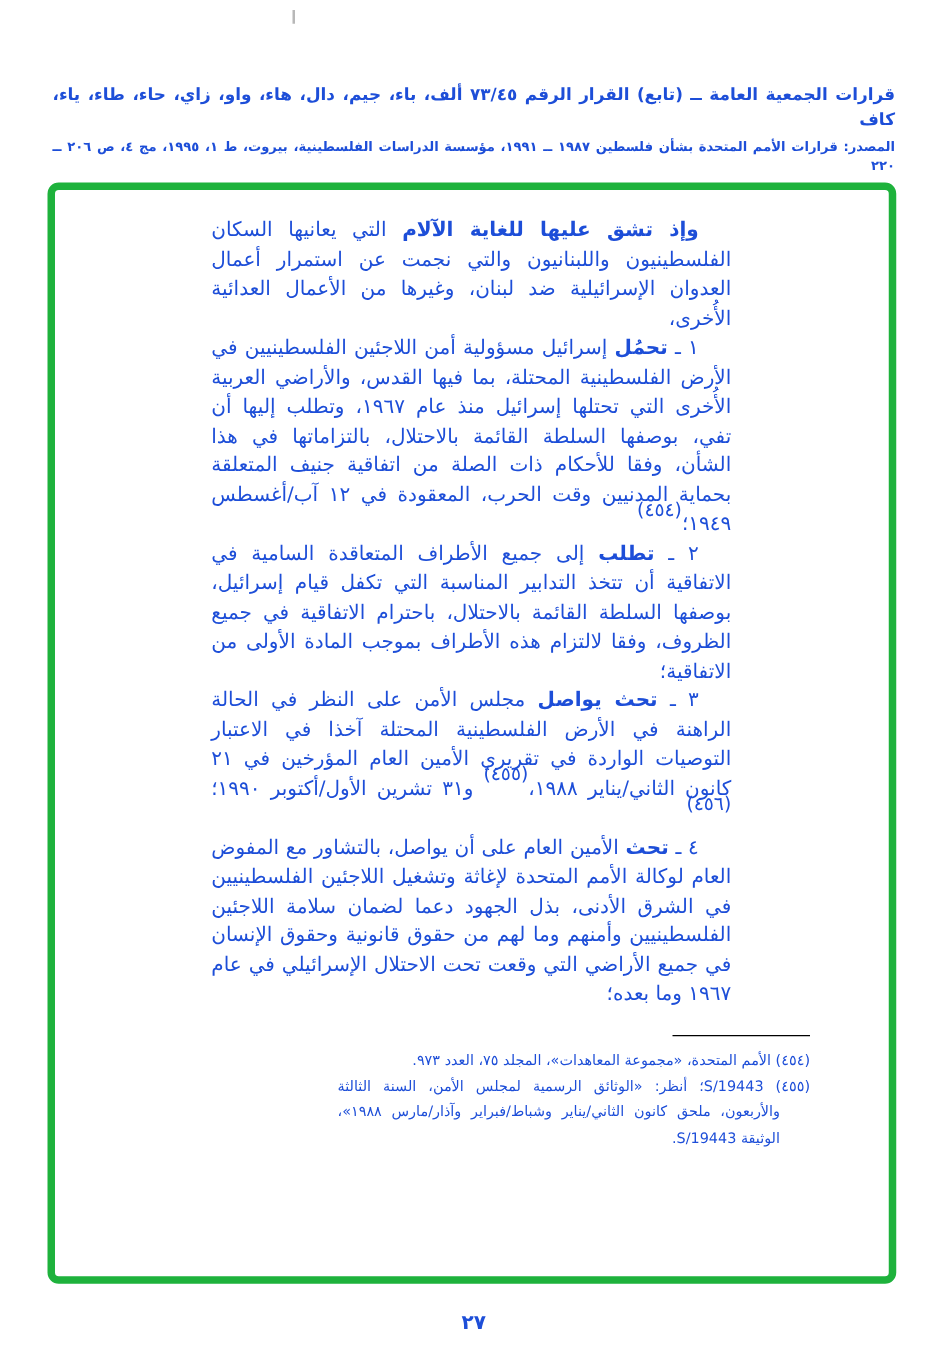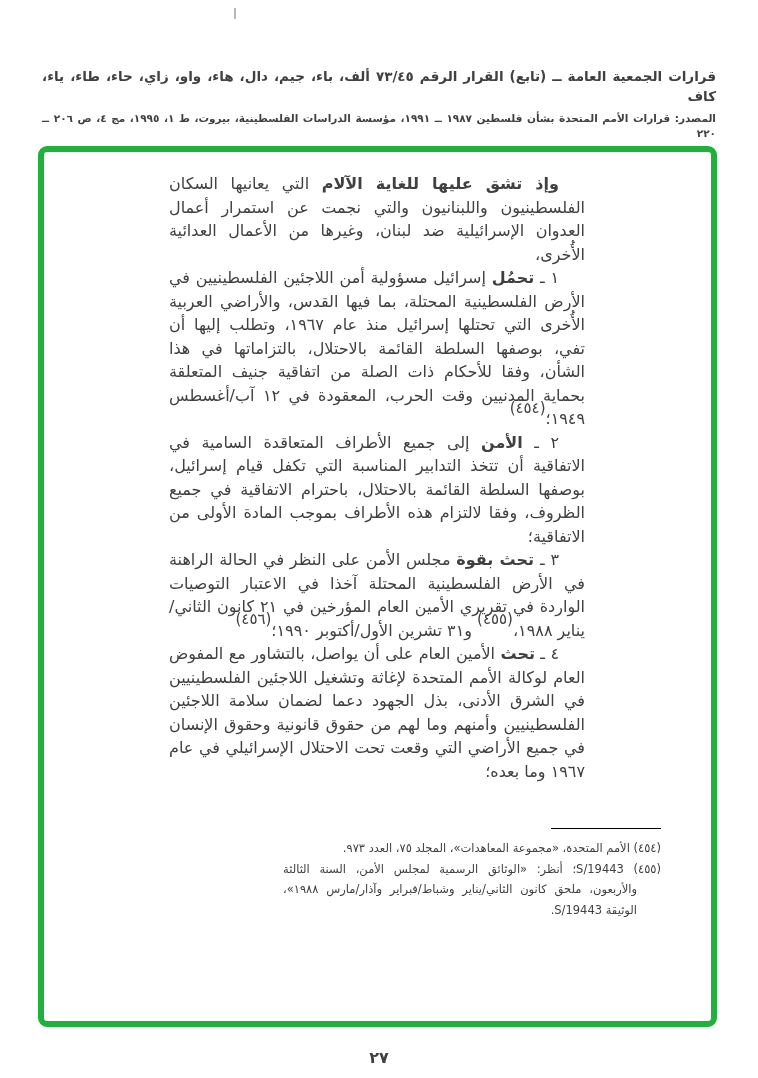--- a/index.html
+++ b/index.html
@@ -40,61 +40,61 @@
     font-size:16px;line-height:23.5px;
   }
   .para{margin:0;text-indent:26px;}
   .para .num{font-weight:normal;}
   .para .lead{font-weight:bold;}
   sup.ref{
     font-size:15px;line-height:0;position:relative;top:-5px;
     font-weight:normal;
   }
   .footnotes{
-    position:absolute;top:676px;right:50px;width:378px;
+    position:absolute;top:676px;right:63px;width:378px;
     direction:rtl;
   }
   .fnrule{
     width:110px;height:0;border-top:1.5px solid #000;
     margin-bottom:9px;
   }
   .fn{
     margin:0;font-size:11.5px;line-height:20.5px;
     text-align:justify;
     padding-right:24px;text-indent:-24px;
   }
   .pagenum{
     position:absolute;top:1048px;left:0;right:0;
     text-align:center;font-weight:bold;font-size:16px;
     direction:rtl;
   }
 </style>
 </head>
 <body>
 
-<div class="page" style="color: #404040;">
+<div class="page" style="color: #1d4ed8;">
 
   <div class="scan-mark"></div>
 
   <div class="hdr-wrap">
     <div class="hdr">قرارات الجمعية العامة ــ (تابع) القرار الرقم ٧٣/٤٥ ألف، باء، جيم، دال، هاء، واو، زاي، حاء، طاء، ياء، كاف</div>
     <div class="src">المصدر: قرارات الأمم المتحدة بشأن فلسطين ١٩٨٧ ــ ١٩٩١، مؤسسة الدراسات الفلسطينية، بيروت، ط ١، ١٩٩٥، مج ٤، ص ٢٠٦ ــ ٢٢٠</div>
   </div>
 
   <div class="greenbox" style="border-color: rgb(30, 178, 60);">
 
     <div class="bodytext">
 
       <p class="para"><b class="lead">وإذ تشق عليها للغاية الآلام</b><span> التي يعانيها السكان الفلسطينيون واللبنانيون والتي نجمت عن استمرار أعمال العدوان الإسرائيلية ضد لبنان، وغيرها من الأعمال العدائية الأُخرى،</span></p>
 
       <p class="para"><span class="num">١ ـ </span><b class="lead">تحمُل</b><span> إسرائيل مسؤولية أمن اللاجئين الفلسطينيين في الأرض الفلسطينية المحتلة، بما فيها القدس، والأراضي العربية الأُخرى التي تحتلها إسرائيل منذ عام ١٩٦٧، وتطلب إليها أن تفي، بوصفها السلطة القائمة بالاحتلال، بالتزاماتها في هذا الشأن، وفقا للأحكام ذات الصلة من اتفاقية جنيف المتعلقة بحماية المدنيين وقت الحرب، المعقودة في ١٢ آب/أغسطس ١٩٤٩؛</span><sup class="ref">(٤٥٤)</sup></p>
 
-      <p class="para"><span class="num">٢ ـ </span><b class="lead">الأمن</b><span> إلى جميع الأطراف المتعاقدة السامية في الاتفاقية أن تتخذ التدابير المناسبة التي تكفل قيام إسرائيل، بوصفها السلطة القائمة بالاحتلال، باحترام الاتفاقية في جميع الظروف، وفقا لالتزام هذه الأطراف بموجب المادة الأولى من الاتفاقية؛</span></p>
+      <p class="para"><span class="num">٢ ـ </span><b class="lead">تطلب</b><span> إلى جميع الأطراف المتعاقدة السامية في الاتفاقية أن تتخذ التدابير المناسبة التي تكفل قيام إسرائيل، بوصفها السلطة القائمة بالاحتلال، باحترام الاتفاقية في جميع الظروف، وفقا لالتزام هذه الأطراف بموجب المادة الأولى من الاتفاقية؛</span></p>
 
-      <p class="para"><span class="num">٣ ـ </span><b class="lead">تحث بقوة</b><span> مجلس الأمن على النظر في الحالة الراهنة في الأرض الفلسطينية المحتلة آخذا في الاعتبار التوصيات الواردة في تقريري الأمين العام المؤرخين في ٢١ كانون الثاني/يناير ١٩٨٨،</span><sup class="ref">(٤٥٥)</sup><span> و٣١ تشرين الأول/أكتوبر ١٩٩٠؛</span><sup class="ref">(٤٥٦)</sup></p>
+      <p class="para"><span class="num">٣ ـ </span><b class="lead">تحث يواصل</b><span> مجلس الأمن على النظر في الحالة الراهنة في الأرض الفلسطينية المحتلة آخذا في الاعتبار التوصيات الواردة في تقريري الأمين العام المؤرخين في ٢١ كانون الثاني/يناير ١٩٨٨،</span><sup class="ref">(٤٥٥)</sup><span> و٣١ تشرين الأول/أكتوبر ١٩٩٠؛</span><sup class="ref">(٤٥٦)</sup></p>
 
       <p class="para"><span class="num">٤ ـ </span><b class="lead">تحث</b><span> الأمين العام على أن يواصل، بالتشاور مع المفوض العام لوكالة الأمم المتحدة لإغاثة وتشغيل اللاجئين الفلسطينيين في الشرق الأدنى، بذل الجهود دعما لضمان سلامة اللاجئين الفلسطينيين وأمنهم وما لهم من حقوق قانونية وحقوق الإنسان في جميع الأراضي التي وقعت تحت الاحتلال الإسرائيلي في عام ١٩٦٧ وما بعده؛</span></p>
 
 
     </div>
 
     <div class="footnotes">
       <div class="fnrule"></div>
       <p class="fn">(٤٥٤) الأمم المتحدة، «مجموعة المعاهدات»، المجلد ٧٥، العدد ٩٧٣.</p>
       <p class="fn">(٤٥٥) S/19443؛ أنظر: «الوثائق الرسمية لمجلس الأمن، السنة الثالثة والأربعون، ملحق كانون الثاني/يناير وشباط/فبراير وآذار/مارس ١٩٨٨»، الوثيقة S/19443.</p>

